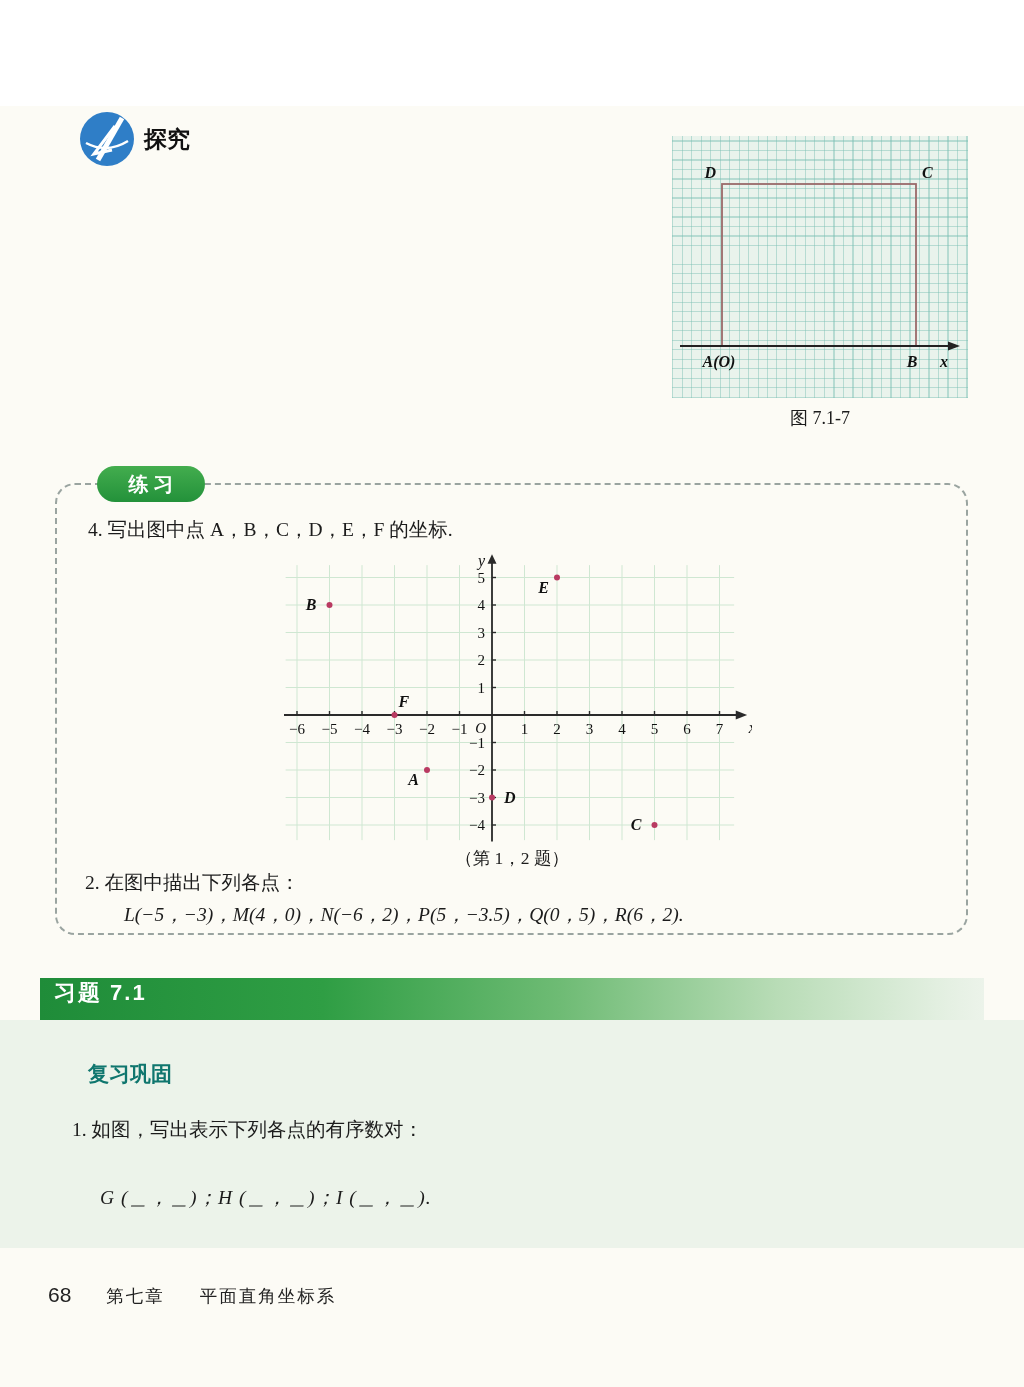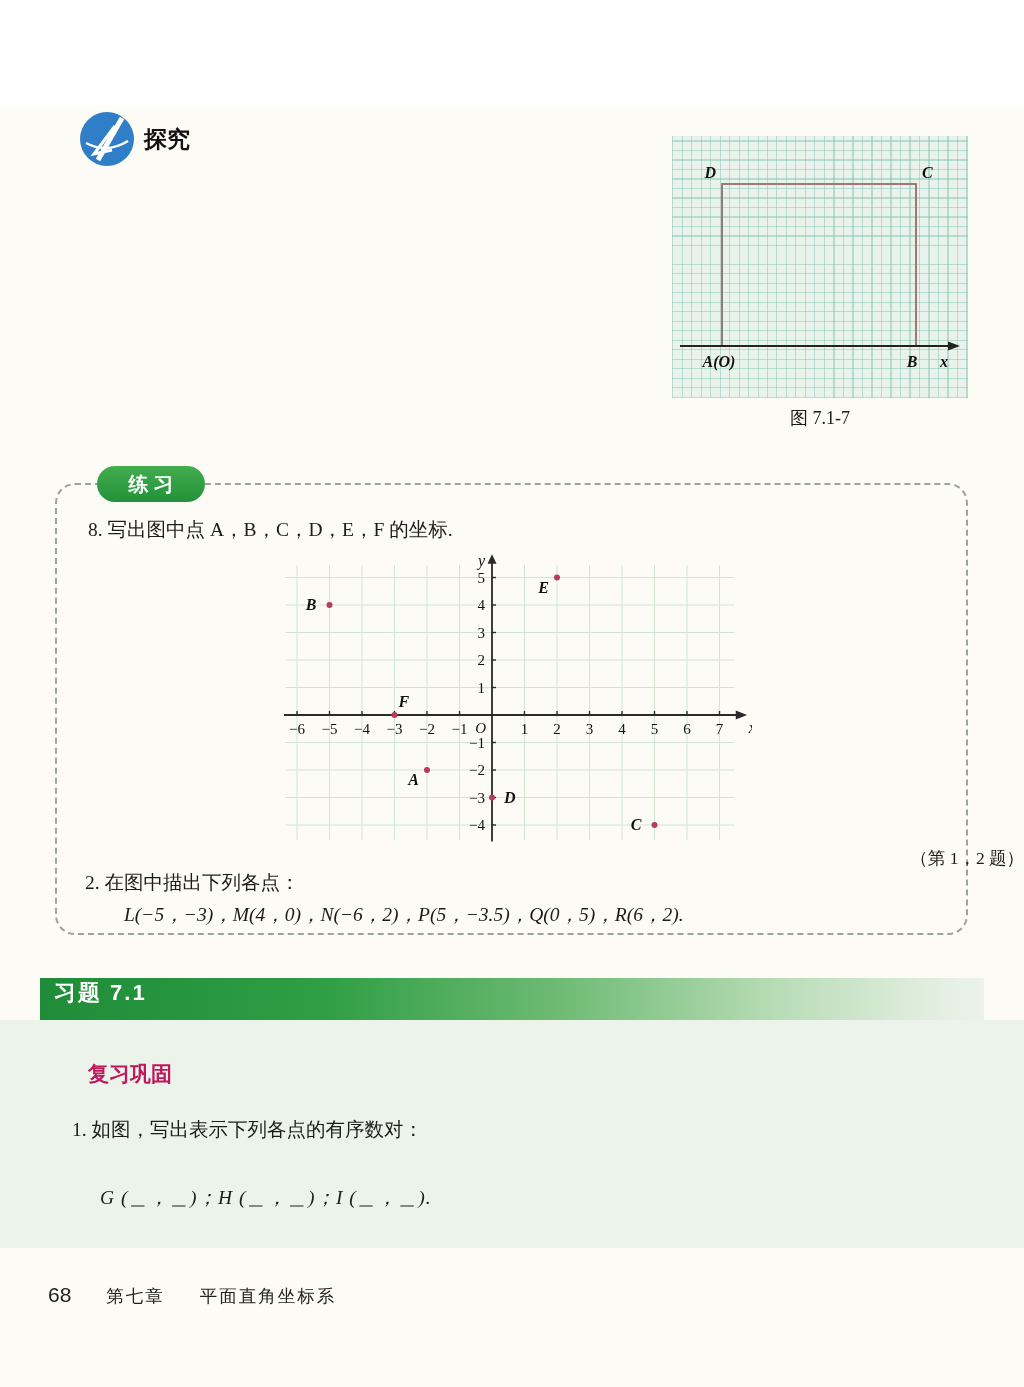--- a/index.html
+++ b/index.html
@@ -43,33 +43,33 @@
   }
   .practice-pill {
     position:absolute; left:97px; top:466px; width:108px; height:36px;
     background:linear-gradient(180deg,#43ad4e,#23913a); border-radius:18px;
     display:flex; align-items:center; justify-content:center;
     color:#fff; font-family:"Liberation Sans","DejaVu Sans",sans-serif;
     font-weight:bold; font-size:20px; letter-spacing:5px; text-indent:5px;
   }
   .p1-text { position:absolute; left:88px; top:516px; font-size:19.5px; }
   .chart-wrap { position:absolute; left:272px; top:553px; width:480px; }
-  .chart-caption { position:absolute; left:0; top:846px; width:1024px; text-align:right; font-size:17.5px; }
+  .chart-caption { position:absolute; left:0; top:846px; width:1024px; text-align:center; font-size:17.5px; }
   .p2-text { position:absolute; left:85px; top:869px; font-size:19.5px; }
   .p2-points { position:absolute; left:124px; top:901px; font-size:19.5px; font-style:italic; }
 
   
   .hw-banner {
     position:absolute; left:40px; top:978px; width:944px; height:42px;
     background:linear-gradient(90deg,#1f8c39 0%, #2f9e44 30%, #6ebb74 55%, #b8dcb6 78%, #e2efe0 95%, #ecf3ea 100%);
     display:flex; align-items:flex-start;
     color:#ffffff; font-family:"Liberation Sans","DejaVu Sans",sans-serif;
     font-weight:bold; font-size:22px; padding-left:14px; letter-spacing:2px;
   }
-  .review-head { position:absolute; left:88px; top:1060px; font-family:"Liberation Sans","DejaVu Sans",sans-serif; font-weight:bold; font-size:21px; color:#be185d; }
+  .review-head { position:absolute; left:88px; top:1060px; font-family:"Liberation Sans","DejaVu Sans",sans-serif; font-weight:bold; font-size:21px; color:#0f766e; }
   .ex-line1 { position:absolute; left:72px; top:1116px; font-size:19.5px; }
   .ex-line2 { position:absolute; left:100px; top:1150px; font-size:19.5px; font-style:italic; letter-spacing:1px; }
   .ex-line3 { position:absolute; left:100px; top:1184px; font-size:19.5px; font-style:italic; letter-spacing:1px; }
 
   
   .footer { position:absolute; left:48px; top:1283px; display:flex; align-items:baseline; gap:35px; }
   .footer .pagenum { font-family:"Liberation Sans","DejaVu Sans",sans-serif; font-size:21px; color:#222; }
   .footer .chap { font-size:17.5px; color:#222; letter-spacing:2px; }
   .footer .chap-title { font-size:17.5px; color:#222; letter-spacing:2px; }
 
@@ -108,21 +108,21 @@
         <text x="272" y="231" text-anchor="middle" font-size="16" font-style="italic" font-weight="bold" fill="#111">x</text>
       </svg>
     </div>
     <div class="fig-caption">
       <span class="fig-caption-inner">图 7.1-7</span>
     </div>
   </div>
 
   <div class="practice-box"></div>
   <div class="practice-pill">练习</div>
-  <div class="p1-text">8. 写出图中点 A，B，C，D，E，F 的坐标.</div>
+  <div class="p1-text">4. 写出图中点 A，B，C，D，E，F 的坐标.</div>
 
   <div class="chart-wrap">
     <svg id="practice-chart" width="480" height="292" viewBox="0 0 480 292">
         <line x1="25" y1="12.125" x2="25" y2="287.125" stroke="#cfe7d2" stroke-width="1"></line>
         <line x1="57.5" y1="12.125" x2="57.5" y2="287.125" stroke="#cfe7d2" stroke-width="1"></line>
         <line x1="90" y1="12.125" x2="90" y2="287.125" stroke="#cfe7d2" stroke-width="1"></line>
         <line x1="122.5" y1="12.125" x2="122.5" y2="287.125" stroke="#cfe7d2" stroke-width="1"></line>
         <line x1="155" y1="12.125" x2="155" y2="287.125" stroke="#cfe7d2" stroke-width="1"></line>
         <line x1="187.5" y1="12.125" x2="187.5" y2="287.125" stroke="#cfe7d2" stroke-width="1"></line>
         <line x1="220" y1="12.125" x2="220" y2="287.125" stroke="#cfe7d2" stroke-width="1"></line>

